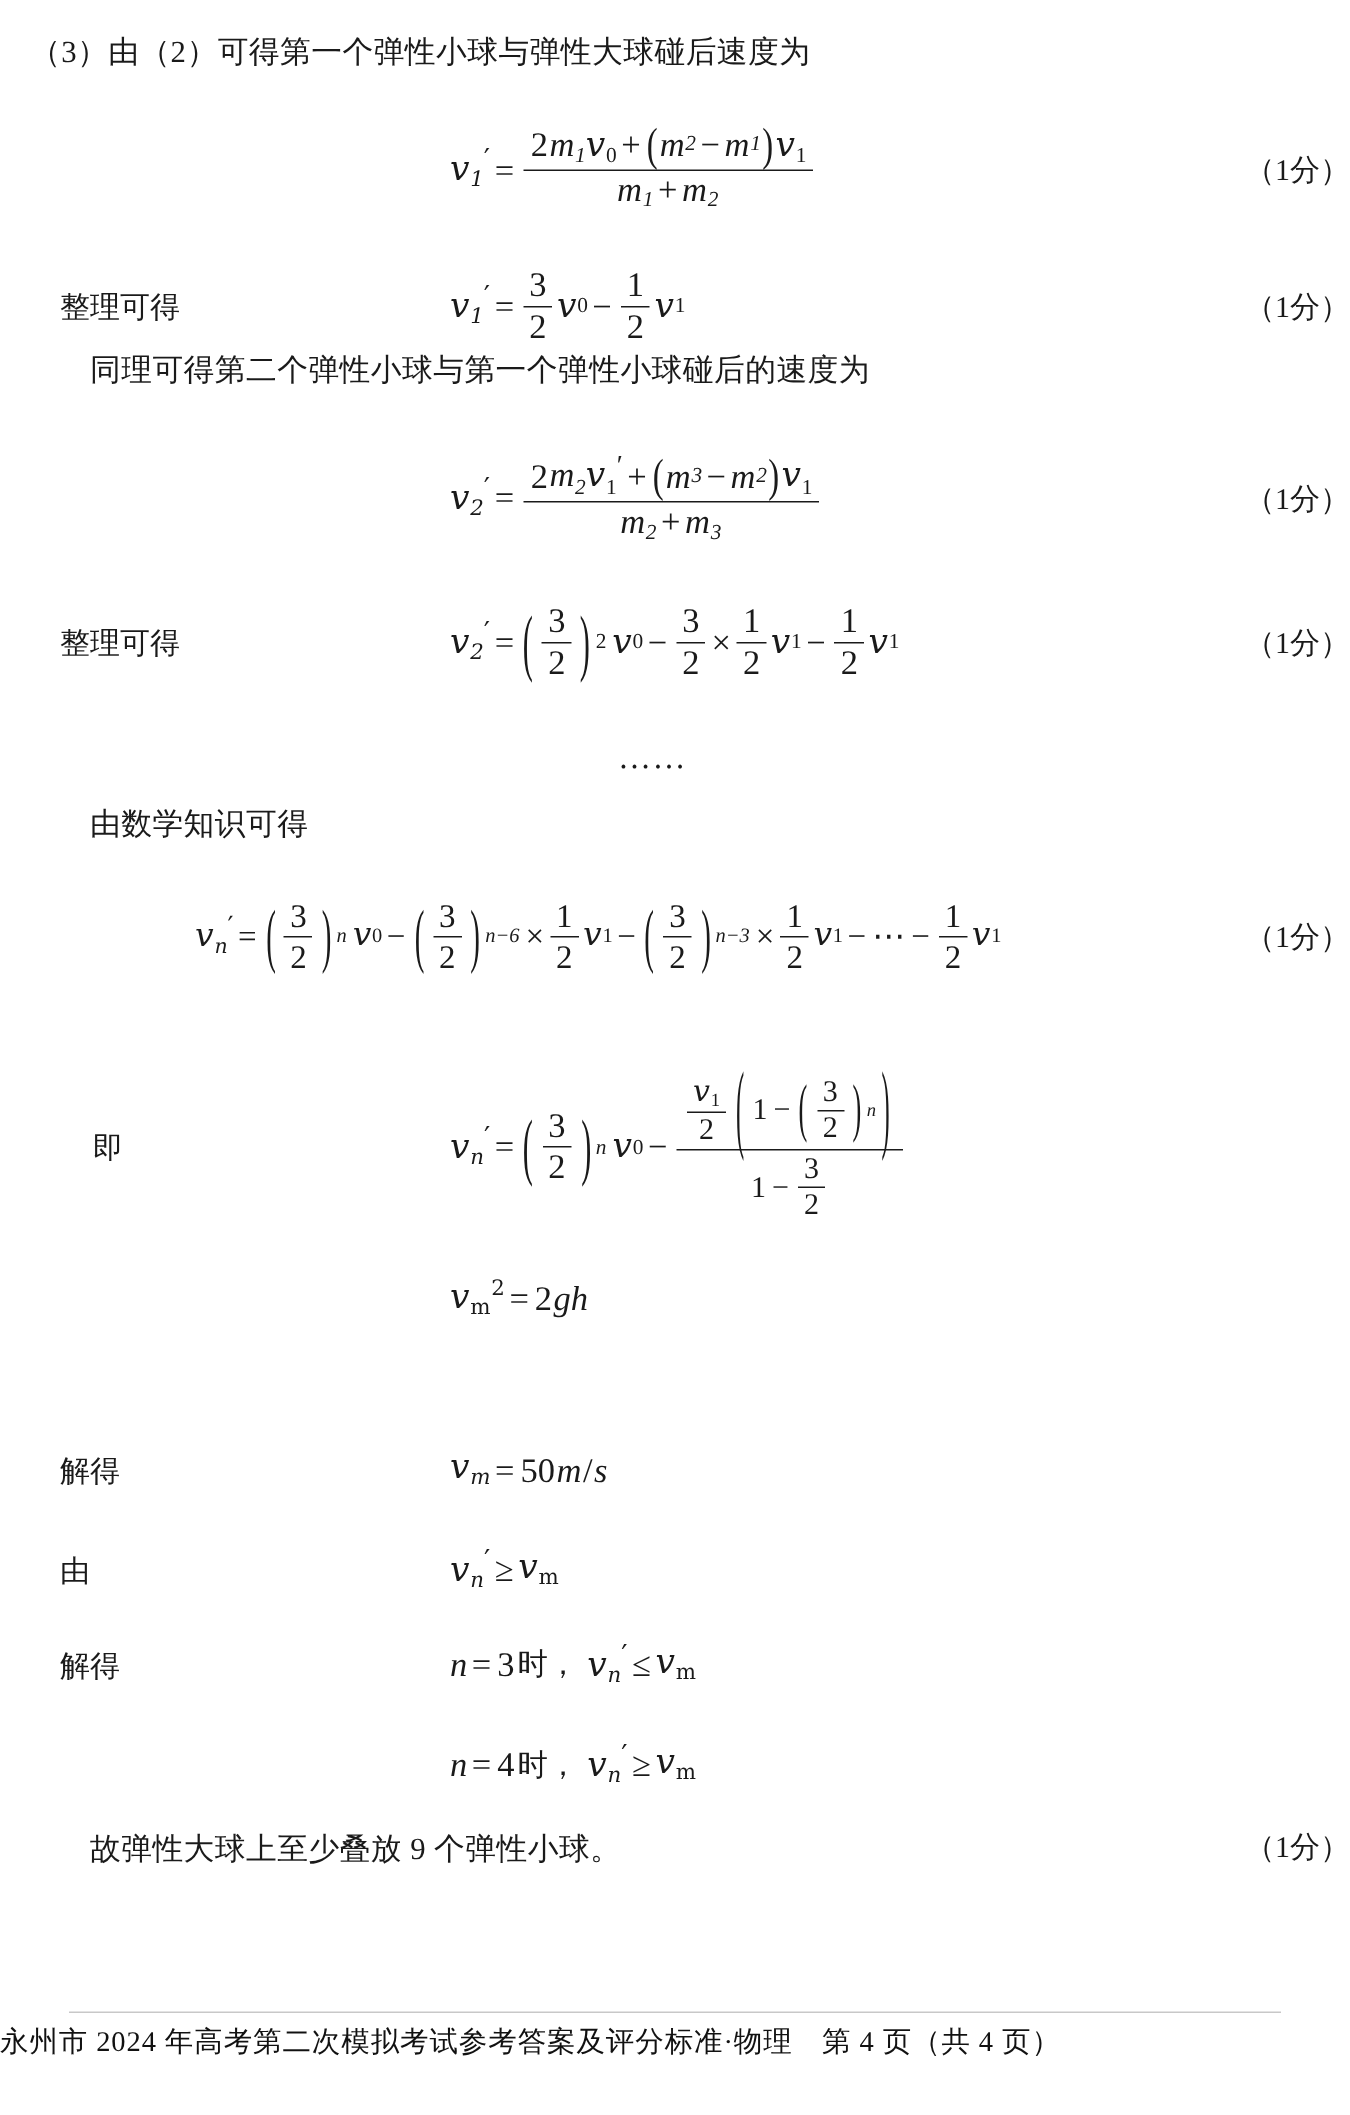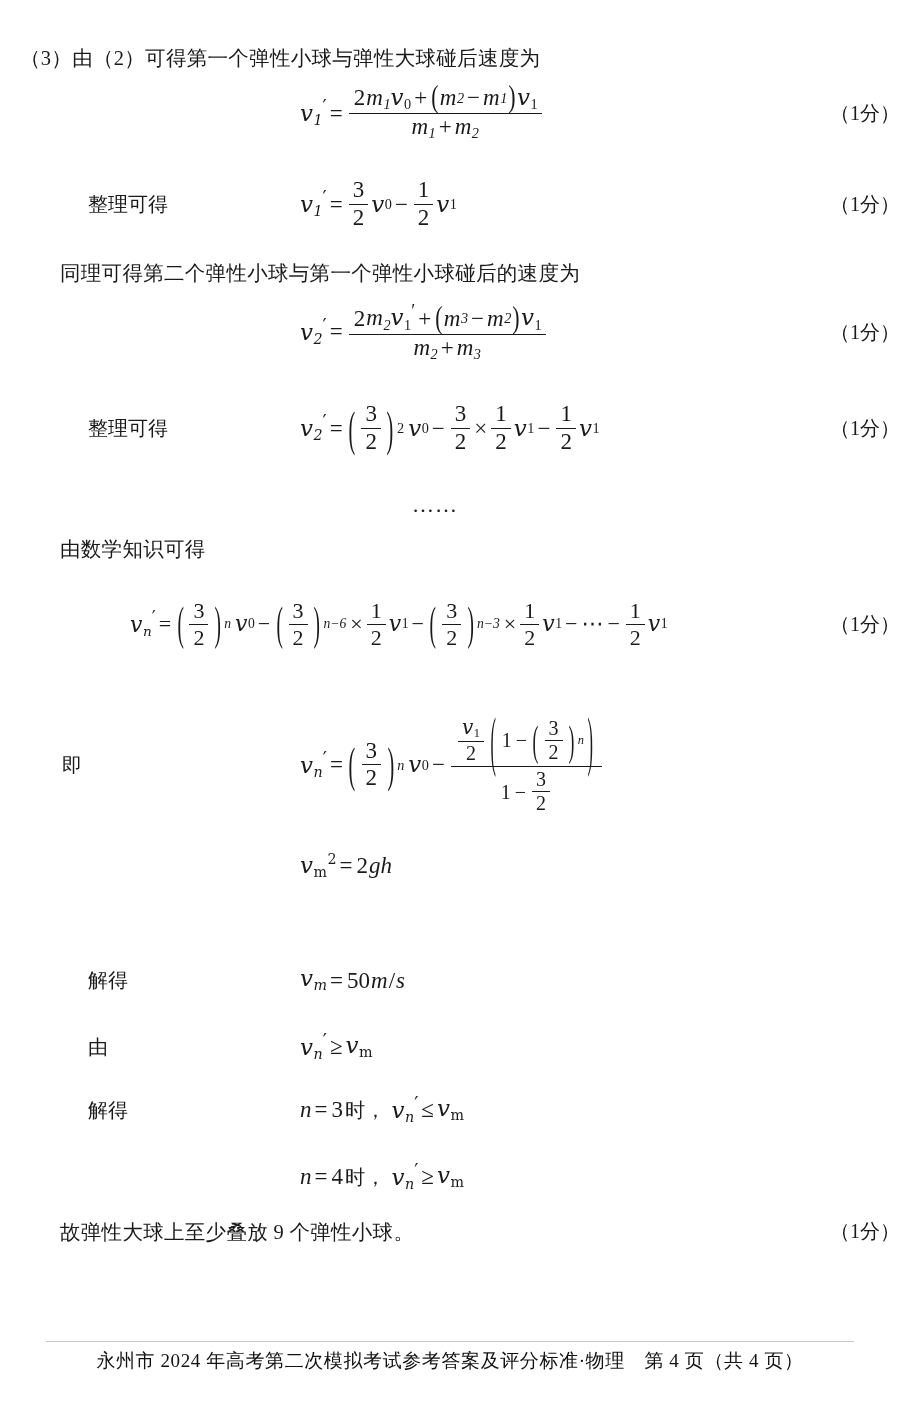--- a/index.html
+++ b/index.html
@@ -25,21 +25,21 @@
   
   .row {
     position: absolute;
     left: 0;
     width: 900px;
     display: flex;
     align-items: center;
   }
   .label-col {
     width: 300px;
-    padding-left: 88px;
+    padding-left: 40px;
     box-sizing: border-box;
     font-size: 20px;
     font-family: "Liberation Serif", "DejaVu Serif", serif;
     white-space: nowrap;
   }
   .formula-col {
     flex: 1 1 auto;
     display: flex;
     justify-content: flex-start;
     align-items: center;
@@ -153,21 +153,21 @@
   }
   .p-2 > .pl, .p-2 > .pr2 { transform: scaleY(2.15) scaleX(0.88); margin: 0 2.5px; }
   .p-3 > .pl, .p-3 > .pr2 { transform: scaleY(3.3) scaleX(0.82); margin: 0 3.5px; }
   .p-1 > .pl, .p-1 > .pr2 { transform: scaleY(1.35) scaleX(0.95); margin: 0 1px; }
 
   
   .footer {
     position: absolute;
     left: 0;
     width: 900px;
-    text-align: center;
+    text-align: left;
     font-size: 19px;
     font-family: "Liberation Serif", "DejaVu Serif", serif;
     letter-spacing: 0.6px;
     white-space: nowrap;
     color: #111;
   }
   .footer-rule {
     position: absolute;
     left: 46px;
     width: 808px;
@@ -179,21 +179,21 @@
     font-size: 22px;
     letter-spacing: 1px;
     color: #1a1a1a;
   }
 </style>
 </head>
 <body>
 
 <div class="page">
 
-  <div class="para" style="top:44px;text-align:right;">（3）由（2）可得第一个弹性小球与弹性大球碰后速度为</div>
+  <div class="para" style="top:20px;text-align:right;">（3）由（2）可得第一个弹性小球与弹性大球碰后速度为</div>
 
   <div class="row" style="top:78px; height:70px;">
     <div class="label-col"></div>
     <div class="formula-col">
       <span class="math">
         <span class="mv">v<sub class="s">1</sub><span class="prime">′</span></span>
         <span class="op">=</span>
         <span class="frac">
           <span class="num"><span class="opn">2</span><span class="mi">m</span><sub class="s">1</sub><span class="mv">v</span><sub class="sr">0</sub><span class="op">+</span><span class="paren p-1">
                 <span class="pl">(</span>
@@ -228,21 +228,21 @@
             <span class="num">1</span>
             <span class="den">2</span>
           </span>
         <span class="mv">v</span>
           <sub class="sr">1</sub>
       </span>
     </div>
     <div class="marks-col">（1分）</div>
   </div>
 
-  <div class="para indent" style="top:259px;">同理可得第二个弹性小球与第一个弹性小球碰后的速度为</div>
+  <div class="para indent" style="top:232px;">同理可得第二个弹性小球与第一个弹性小球碰后的速度为</div>
 
   <div class="row" style="top:297px; height:70px;">
     <div class="label-col"></div>
     <div class="formula-col">
       <span class="math">
         <span class="mv">v<sub class="s">2</sub><span class="prime">′</span></span>
         <span class="op">=</span>
         <span class="frac">
           <span class="num"><span class="opn">2</span><span class="mi">m</span><sub class="s">2</sub><span class="mv">v</span><sub class="sr">1</sub><span class="prime">′</span><span class="op">+</span><span class="paren p-1">
                 <span class="pl">(</span>

